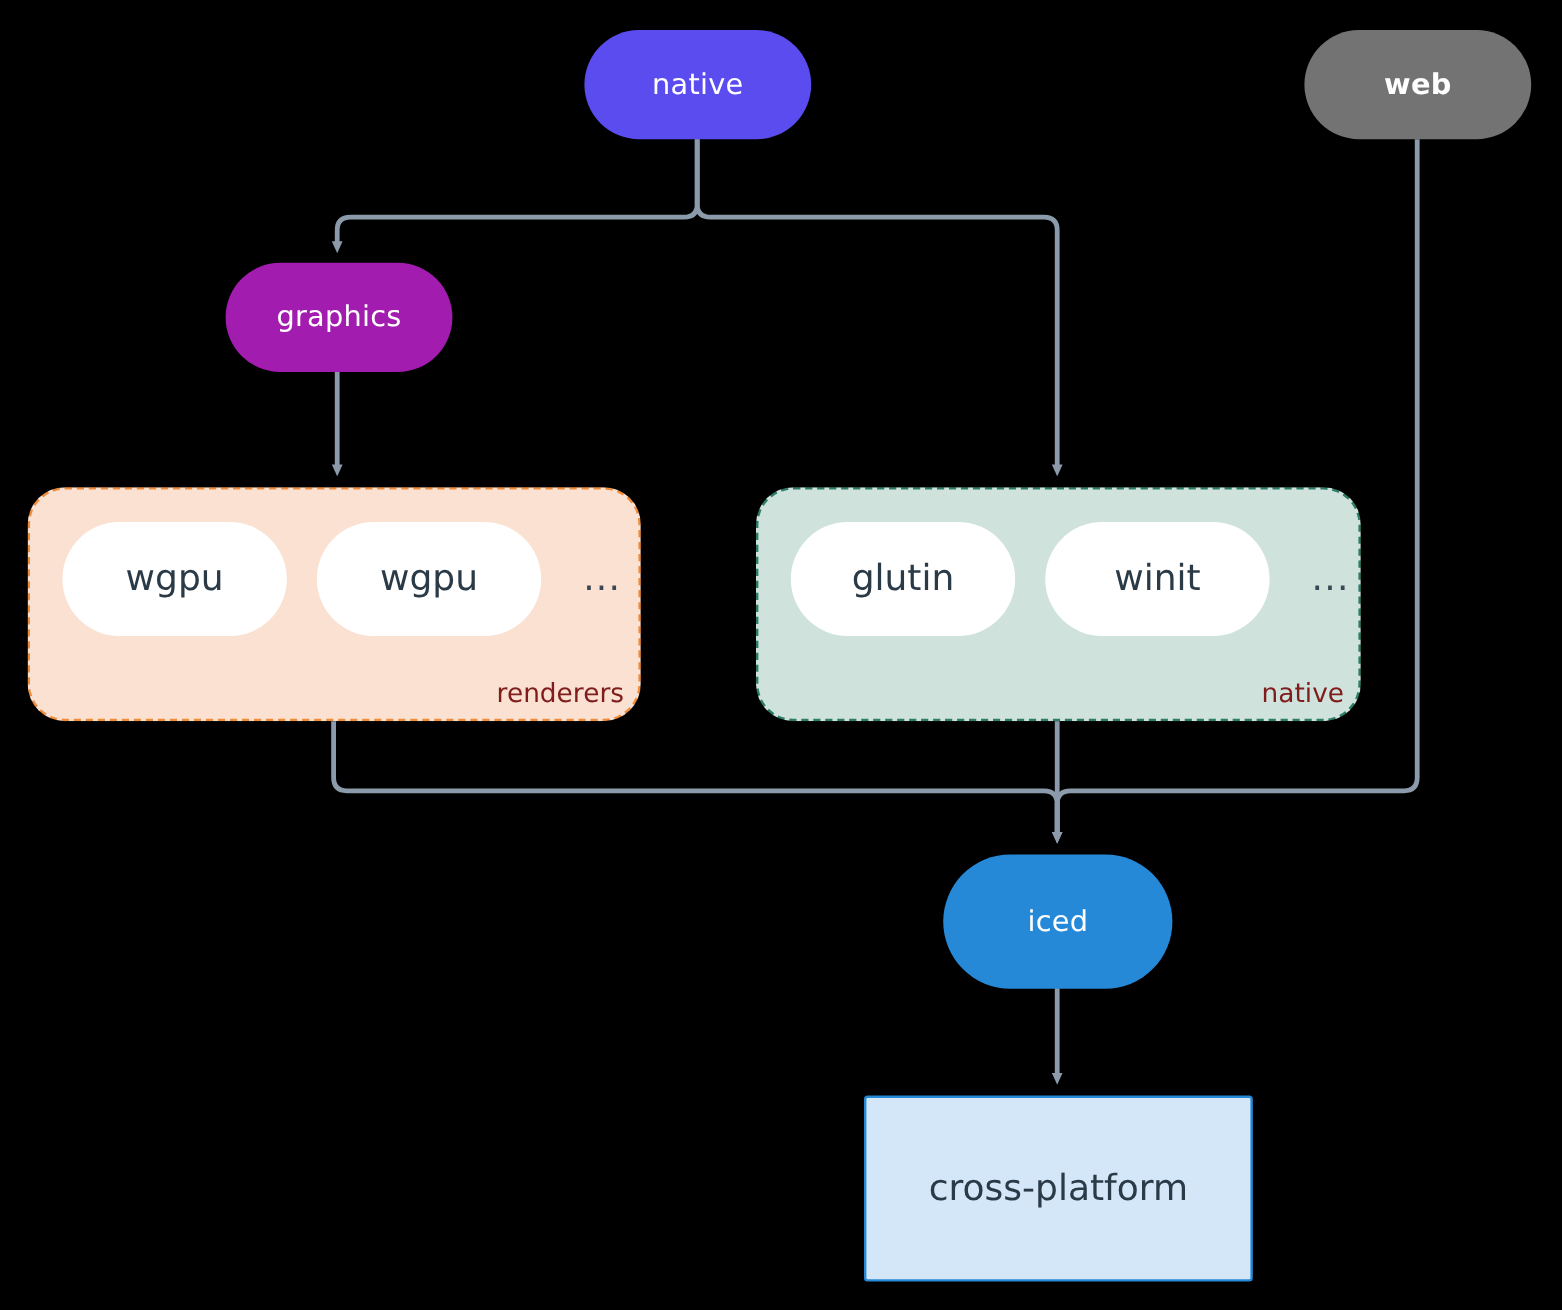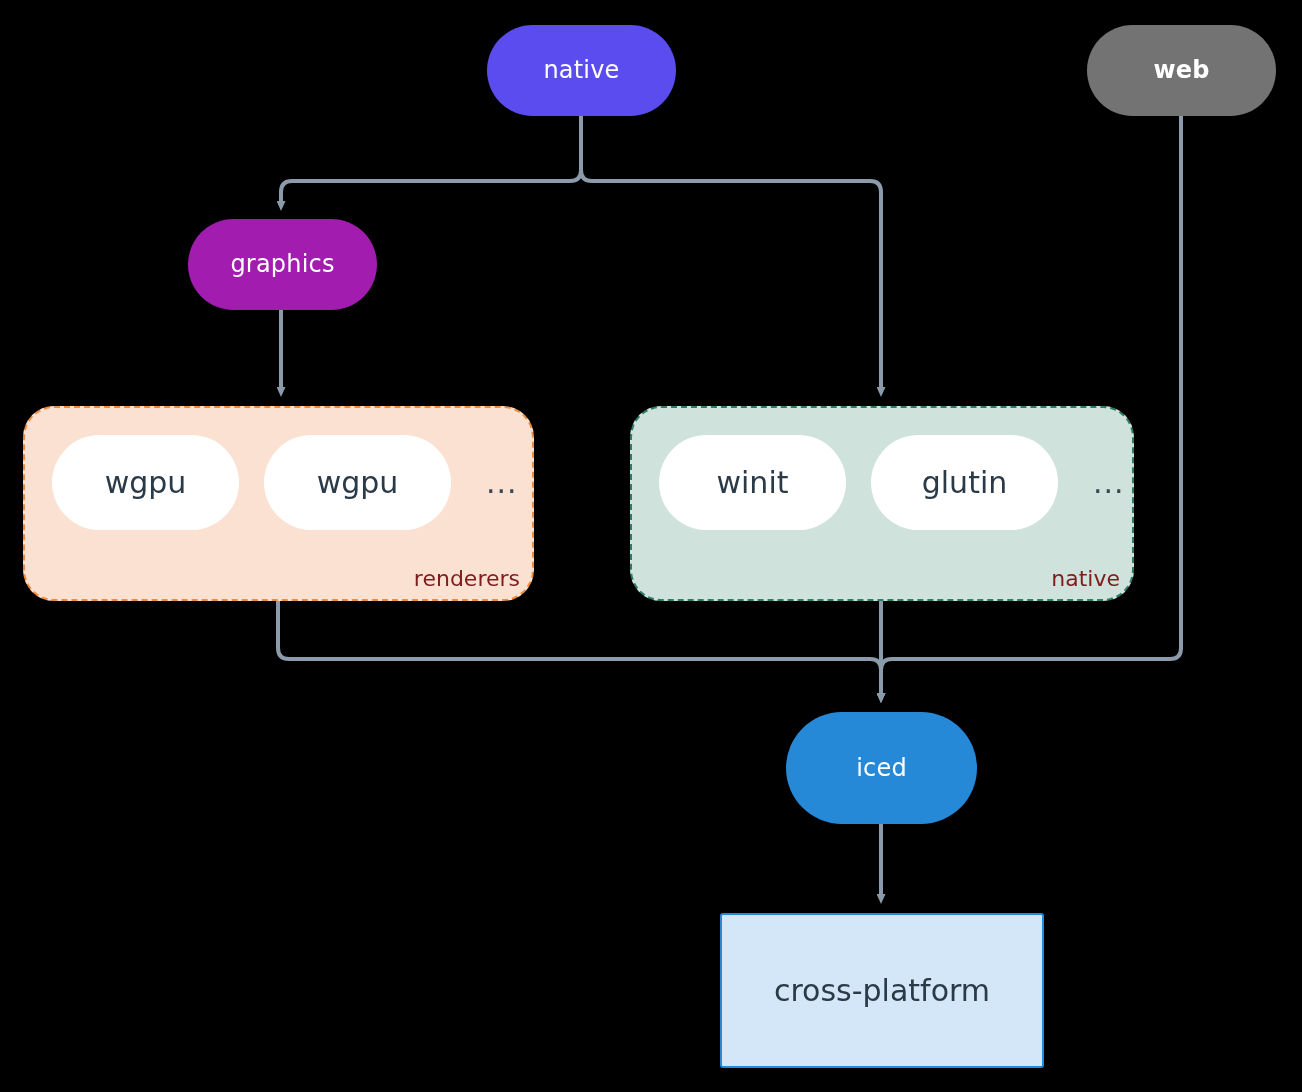--- a/index.html
+++ b/index.html
@@ -178,24 +178,24 @@
         <span>wgpu</span>
       </div>
       <div class="ellipsis">...</div>
     </div>
     <div class="cluster-label">renderers</div>
   </div>
 
   <div class="cluster" id="cluster-shells">
     <div class="cluster-items">
       <div class="leaf-pill">
+        <span>glutin</span>
+      </div>
+      <div class="leaf-pill">
         <span>winit</span>
-      </div>
-      <div class="leaf-pill">
-        <span>glutin</span>
       </div>
       <div class="ellipsis">...</div>
     </div>
     <div class="cluster-label">native</div>
   </div>
 
   <div class="node pill-node" id="node-iced">
     <span>iced</span>
   </div>
 

